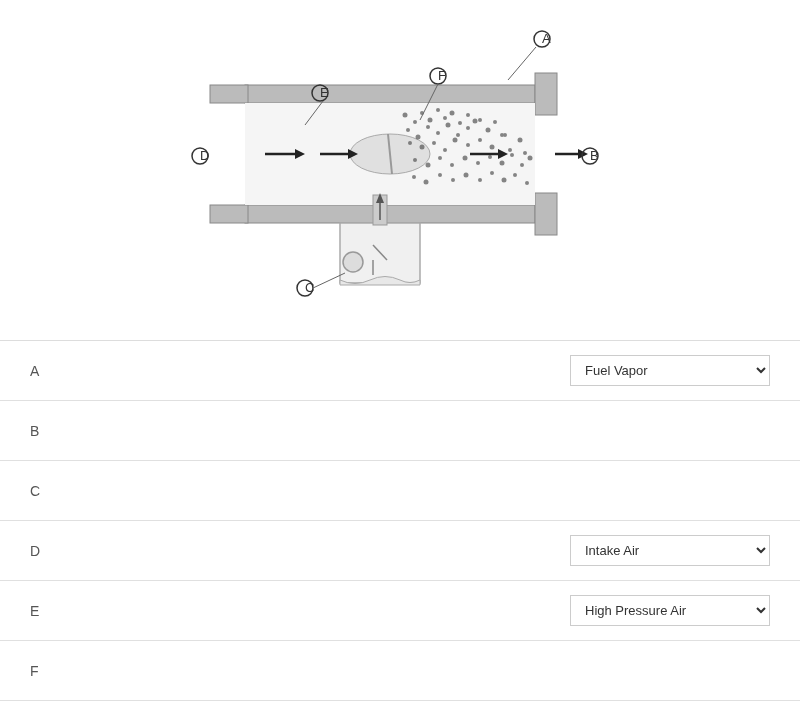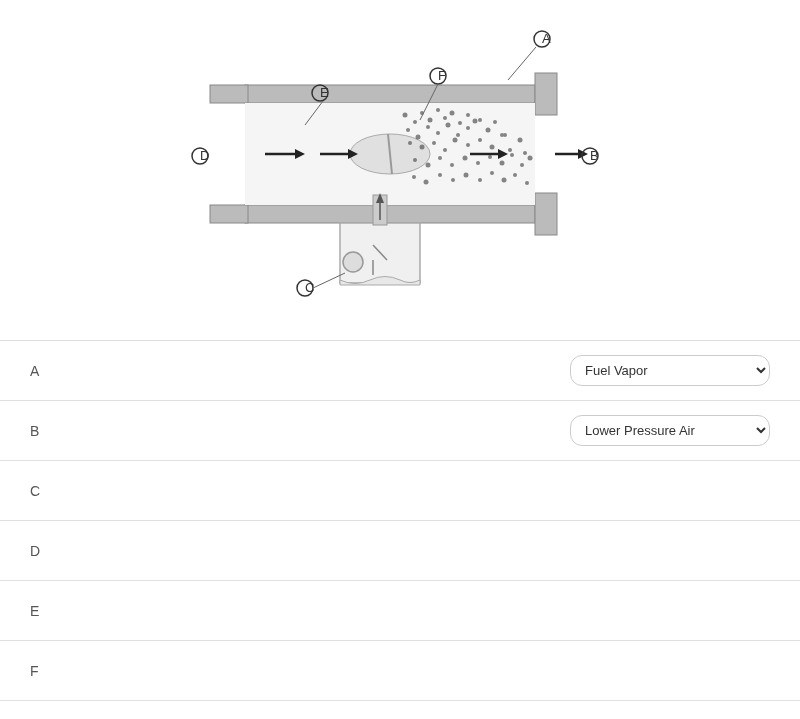--- a/index.html
+++ b/index.html
@@ -53,21 +53,21 @@
     .qa-select-wrap {
       flex: 1;
       display: flex;
       justify-content: flex-end;
     }
 
     .qa-select {
       width: 200px;
       padding: 6px 28px 6px 10px;
       border: 1px solid #ccc;
-      border-radius: 12px;
+      border-radius: 0;
       background: #fff;
       font-size: 13px;
       color: #333;
       appearance: auto;
       cursor: pointer;
     }
   </style>
 </head>
 <body>
 
@@ -203,29 +203,32 @@
 
 <div class="qa-section" id="qa-rows">
 <div class="qa-row">
       <div class="qa-label">A</div>
       <div class="qa-select-wrap">
         <select class="qa-select"><option value="Fuel Vapor">Fuel Vapor</option><option value="Lower Pressure Air">Lower Pressure Air</option><option value="Liquid Fuel">Liquid Fuel</option><option value="Intake Air">Intake Air</option><option value="High Pressure Air">High Pressure Air</option><option value="Air-fuel mixture">Air-fuel mixture</option></select>
       </div>
     </div>
     <div class="qa-row">
       <div class="qa-label">B</div>
+    </div>
+    <div class="qa-row">
+      <div class="qa-label">C</div>
+    </div>
+    <div class="qa-row">
+      <div class="qa-label">D</div>
       <div class="qa-select-wrap">
-        <select class="qa-select"><option value="Fuel Vapor">Fuel Vapor</option><option value="Lower Pressure Air" selected="">Lower Pressure Air</option><option value="Liquid Fuel">Liquid Fuel</option><option value="Intake Air">Intake Air</option><option value="High Pressure Air">High Pressure Air</option><option value="Air-fuel mixture">Air-fuel mixture</option></select>
+        <select class="qa-select"><option value="Fuel Vapor">Fuel Vapor</option><option value="Lower Pressure Air">Lower Pressure Air</option><option value="Liquid Fuel">Liquid Fuel</option><option value="Intake Air" selected="">Intake Air</option><option value="High Pressure Air">High Pressure Air</option><option value="Air-fuel mixture">Air-fuel mixture</option></select>
       </div>
     </div>
     <div class="qa-row">
-      <div class="qa-label">C</div>
-    </div>
-    <div class="qa-row">
-      <div class="qa-label">D</div>
-    </div>
-    <div class="qa-row">
       <div class="qa-label">E</div>
+      <div class="qa-select-wrap">
+        <select class="qa-select"><option value="Fuel Vapor">Fuel Vapor</option><option value="Lower Pressure Air">Lower Pressure Air</option><option value="Liquid Fuel">Liquid Fuel</option><option value="Intake Air">Intake Air</option><option value="High Pressure Air" selected="">High Pressure Air</option><option value="Air-fuel mixture">Air-fuel mixture</option></select>
+      </div>
     </div>
     <div class="qa-row">
       <div class="qa-label">F</div>
     </div>
   </div>
 
 </body></html>

